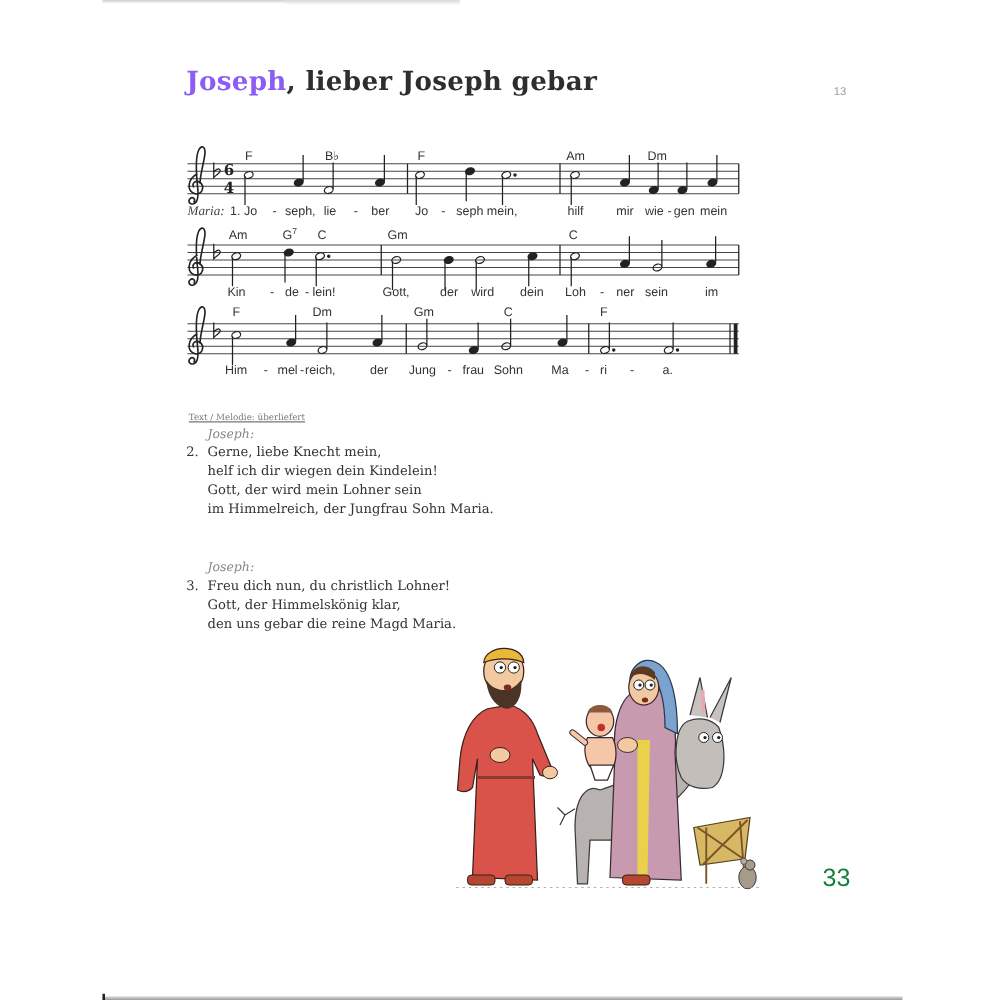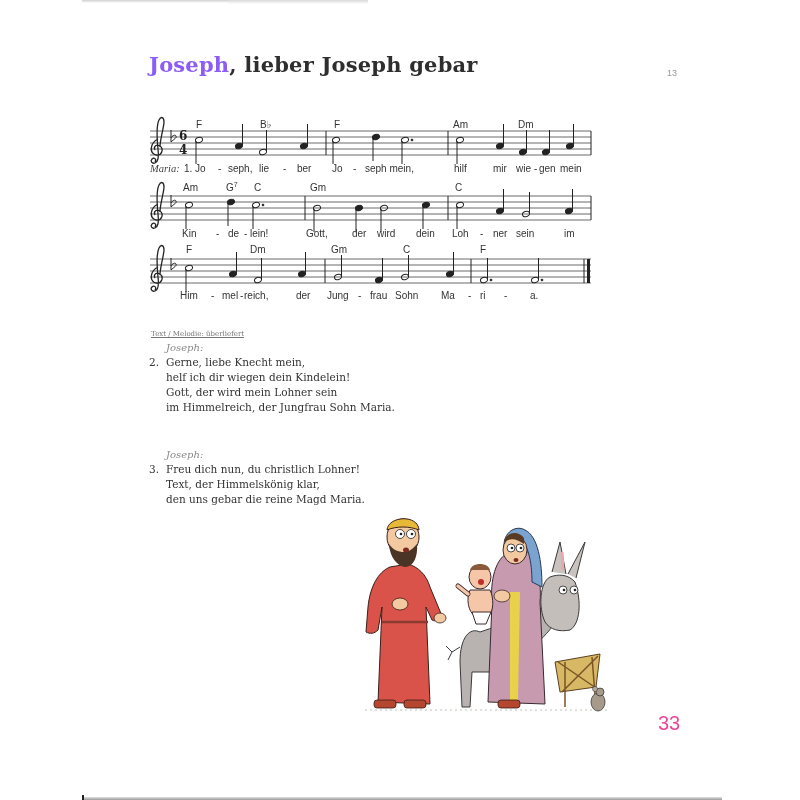--- a/index.html
+++ b/index.html
@@ -16,21 +16,21 @@
   .lyric { font-family: "Liberation Sans", sans-serif; font-size: 10px; fill: #333; }
   .lyric-ital { font-family: "Liberation Serif", serif; font-style: italic; font-size: 10.5px; fill: #444; }
   .credit { position: absolute; left: 151px; top: 330px; font-family: "DejaVu Serif", serif; font-size: 7px; color: #777; white-space: nowrap; text-decoration: underline; }
   .verse { position: absolute; left: 149px; font-family: "DejaVu Serif", serif; font-size: 10.5px; color: #333; line-height: 15px; }
   .verse .speaker { font-style: italic; color: #888; font-size: 10px; margin-left: 17px; display: block; line-height: 14px; }
   .verse .vline { display: block; white-space: nowrap; padding-left: 17px; position: relative; }
   .verse .vnum { position: absolute; left: 0; top: 0; }
   .verse2 { top: 341px; }
   .verse3 { top: 448px; }
   .illustration { position: absolute; left: 360px; top: 512px; width: 260px; height: 210px; }
-  .page-number { position: absolute; left: 658px; top: 692px; font-family: "Liberation Sans", sans-serif; font-size: 20px; color: #ec4899; margin-top: 20px; }
+  .page-number { position: absolute; left: 658px; top: 692px; font-family: "Liberation Sans", sans-serif; font-size: 20px; color: #15803d; }
 </style>
 </head>
 <body>
 
 <div class="top-edge"></div>
 <div class="top-edge2"></div>
 
 <div class="title"><span class="accent">Joseph</span><span>, lieber Joseph gebar</span></div>
 <div class="ref-num">13</div>
 
@@ -247,21 +247,21 @@
   <span class="speaker">Joseph:</span>
   <span class="vline"><span class="vnum">2.</span><span>Gerne, liebe Knecht mein,</span></span>
   <span class="vline">helf ich dir wiegen dein Kindelein!</span>
   <span class="vline">Gott, der wird mein Lohner sein</span>
   <span class="vline">im Himmelreich, der Jungfrau Sohn Maria.</span>
 </div>
 
 <div class="verse verse3">
   <span class="speaker">Joseph:</span>
   <span class="vline"><span class="vnum">3.</span><span>Freu dich nun, du christlich Lohner!</span></span>
-  <span class="vline">Text, der Himmelskönig klar,</span>
+  <span class="vline">Gott, der Himmelskönig klar,</span>
   <span class="vline">den uns gebar die reine Magd Maria.</span>
 </div>
 
 <svg class="illustration" viewBox="0 0 260 210" xmlns="http://www.w3.org/2000/svg">
 
   <g>
     <path d="M30,55 C18,60 10,75 8,95 L6,120 C10,122 14,122 18,118 L22,95 L18,190 L70,192 L66,95 L72,108 C76,110 80,108 82,104 L70,75 C66,62 58,55 48,52 Z" fill="#d9534a" stroke="#3a1f1a" stroke-width="1"></path>
     <path d="M22,110 L68,110" stroke="#8a3b30" stroke-width="2.5"></path>
     <ellipse cx="43" cy="25" rx="16" ry="18" fill="#f2c9a0" stroke="#3a1f1a" stroke-width="1"></ellipse>
     <path d="M27,18 C28,4 58,2 59,18 C50,14 36,14 27,18 Z" fill="#e8b838" stroke="#3a1f1a" stroke-width="1"></path>

